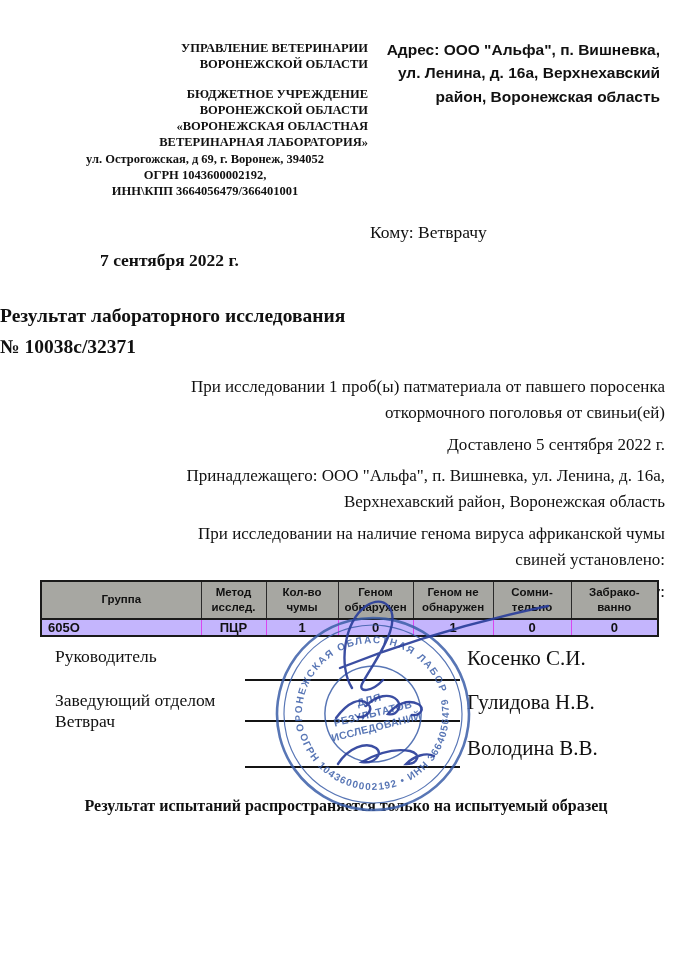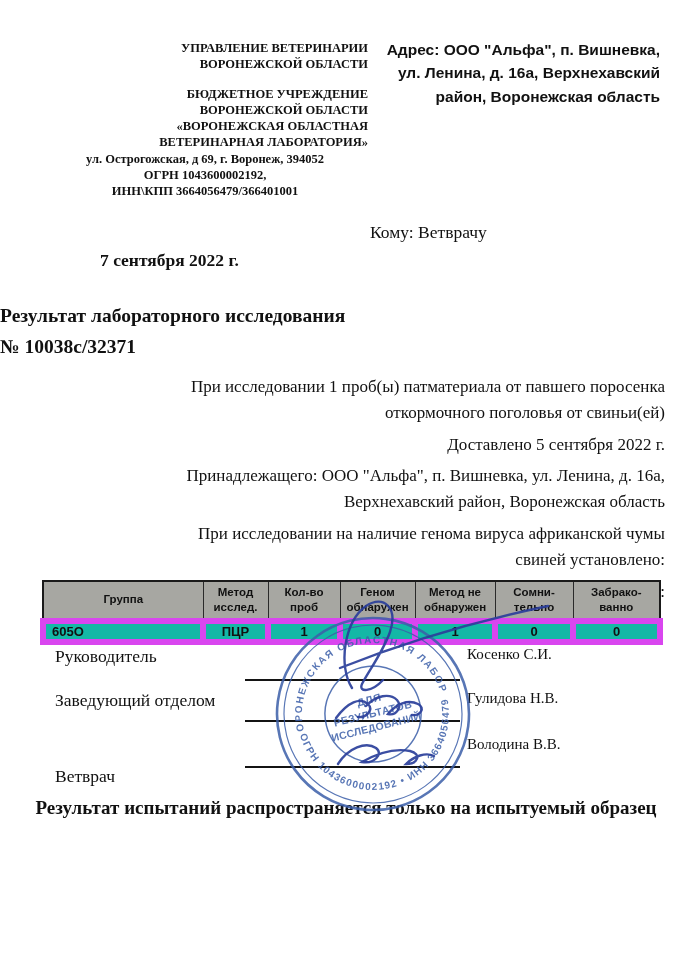--- a/index.html
+++ b/index.html
@@ -34,33 +34,33 @@
 
   
   table.results { position:absolute; left:40px; top:580px; width:617px;
     border-collapse:collapse; table-layout:fixed;
     font-family:"Liberation Sans", sans-serif;border-radius:18px; }
   table.results th {
     background:#a7a7a2; border:1px solid #2a2a2a; font-size:11.5px;
     font-weight:700; line-height:1.3; padding:3px 1px; vertical-align:middle;
     white-space:pre-line; }
   table.results td {
-    border:6px solid #d946ef; font-size:13px; font-weight:700;
-    text-align:center; height:16px; background:#14b8a6; }
+    border:1px solid #d946ef; font-size:13px; font-weight:700;
+    text-align:center; height:16px; background:#c4b5fd; }
   table.results { border:2px solid #1a1a1a; }
   table.results thead tr { border-bottom:2px solid #1a1a1a; }
   table.results td.group-cell { text-align:left; padding-left:6px; }
 
   
   .sig-label { position:absolute; left:55px; font-size:17.5px; }
-  .sig-name  { position:absolute; left:467px; font-size:15px; }
+  .sig-name  { position:absolute; left:467px; font-size:21px; }
   .sig-line  { position:absolute; left:245px; width:215px; height:2px; background:#141414; }
 
   .footer-note { position:absolute; left:0; top:797px; width:692px;
-    text-align:center; font-weight:700; font-size:19px; }
+    text-align:center; font-weight:700; font-size:16px; }
 
   .stamp-overlay { position:absolute; left:0; top:0; width:692px; height:968px;
     pointer-events:none; }
 </style>
 </head>
 <body>
 
 <div class="page">
 
   <div class="sender">
@@ -106,24 +106,24 @@
       <col style="width:75px">
         <col style="width:80px">
         <col style="width:78px">
         <col style="width:87px">
     </colgroup>
     <thead>
       <tr>
         <th>Группа</th>
         <th>Метод
 исслед.</th>
-        <th>Кол-во проб</th>
+        <th>Кол-во чумы</th>
         <th>Геном
 обнаружен</th>
-        <th>Метод не
+        <th>Геном не
 обнаружен</th>
         <th>Сомни-
 тельно</th>
         <th>Забрако-
 ванно</th>
       </tr>
     </thead>
     <tbody>
       <tr>
         <td class="group-cell">605О</td>
@@ -138,21 +138,21 @@
   </table>
 
   <div class="sig-label" style="top:646px">Руководитель</div>
   <div class="sig-line" style="top:679px"></div>
   <div class="sig-name" style="top:646px">Косенко С.И.</div>
 
   <div class="sig-label" style="top:690px">Заведующий отделом</div>
   <div class="sig-line" style="top:720px"></div>
   <div class="sig-name" style="top:690px">Гулидова Н.В.</div>
 
-  <div class="sig-label" style="top:766px">Ветврач</div>
+  <div class="sig-label" style="top:711px">Ветврач</div>
   <div class="sig-line" style="top:766px"></div>
   <div class="sig-name" style="top:736px">Володина В.В.</div>
 
   <div class="footer-note">Результат испытаний распространяется только на испытуемый образец</div>
 
   <svg class="stamp-overlay" viewBox="0 0 692 968">
     <g transform="translate(373,714) rotate(-14)" opacity="0.85" fill="none" stroke="#3c5fa9">
       <circle r="96" stroke-width="2.6"></circle>
       <circle r="89" stroke-width="1.2"></circle>
       <circle r="48" stroke-width="1.5"></circle>

